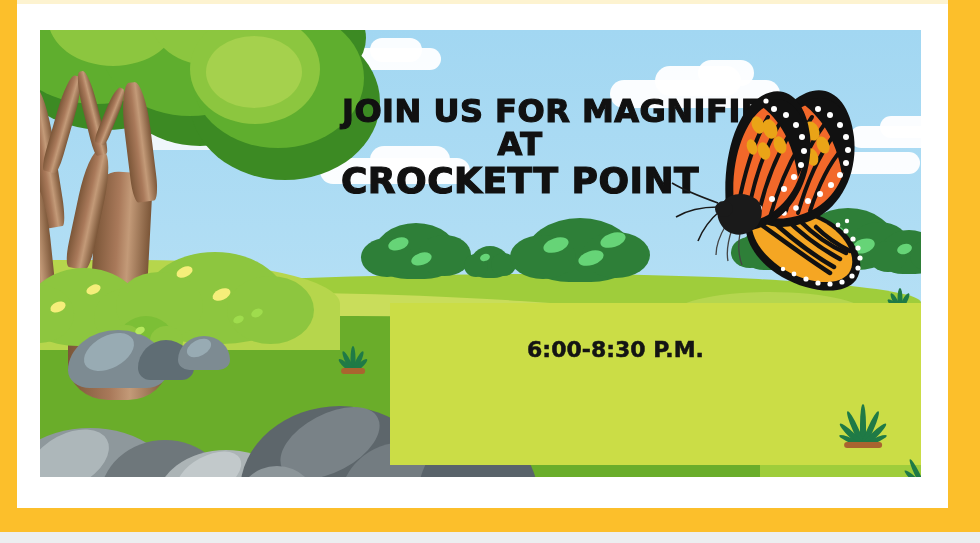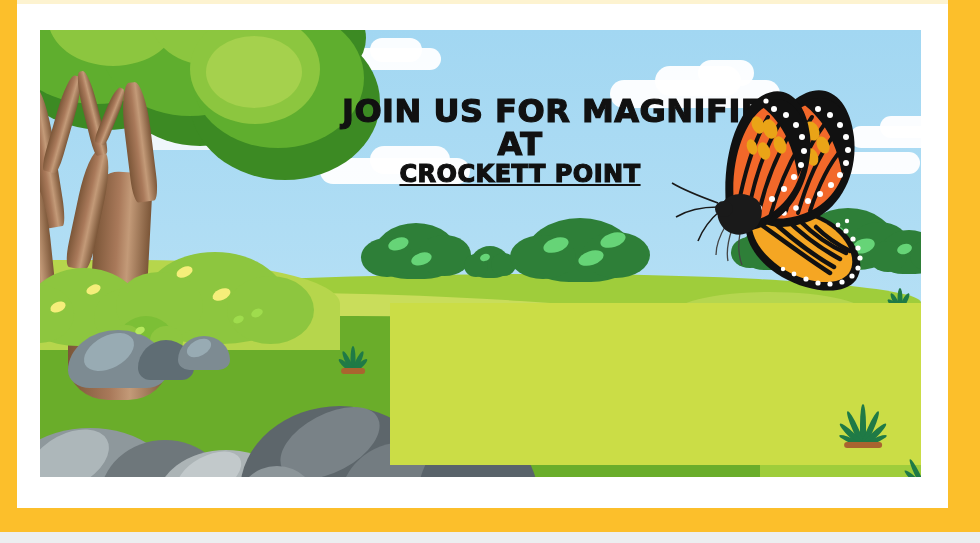--- a/index.html
+++ b/index.html
@@ -206,21 +206,21 @@
     letter-spacing: .5px;
     line-height: 1.04;
     -webkit-text-stroke: 1.2px #111111;
   }
   #headline .l1 {
     font-size: 32px;
     white-space: nowrap;
     margin-left: 42px;
   }
   #headline .l2 { font-size: 32px; }
-  #headline .l3 { font-size: 24px; text-decoration: underline; }
+  #headline .l3 { font-size: 36px; }
 
   
   #info-text {
     position: absolute;
     left: 350px; top: 333px;
     width: 531px;
     z-index: 48;
     text-align: center;
     color: #141414;
     font-family: "DejaVu Sans", sans-serif;
@@ -389,20 +389,21 @@
 
   </div>
 
   <div id="headline">
     <div class="l1">JOIN US FOR MAGNIFIED</div>
     <div class="l2">AT</div>
     <div class="l3">CROCKETT POINT</div>
   </div>
 
   <div id="info-text">
+    <div>6:00-8:30 P.M.</div>
   </div>
 
   <div id="butterfly">
     <svg viewBox="0 0 230 220" width="230" height="220" aria-hidden="true">
 
       <g stroke="#1a1a1a" stroke-width="1.6" fill="none">
         <path d="M58,128 C36,120 22,114 12,108"></path>
         <path d="M58,132 C40,132 26,136 16,142"></path>
         <path d="M60,136 C48,146 42,156 38,166"></path>
       </g>

